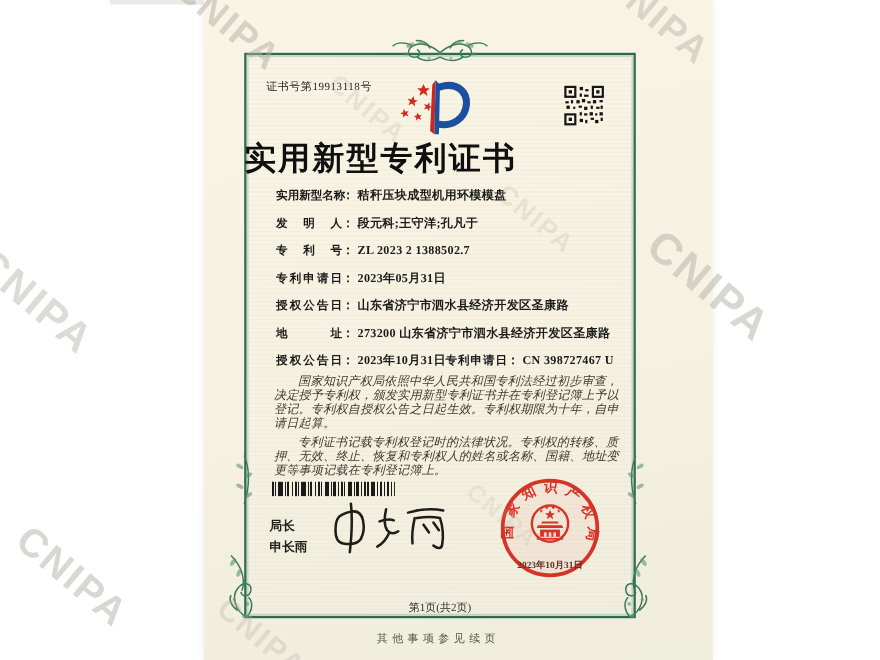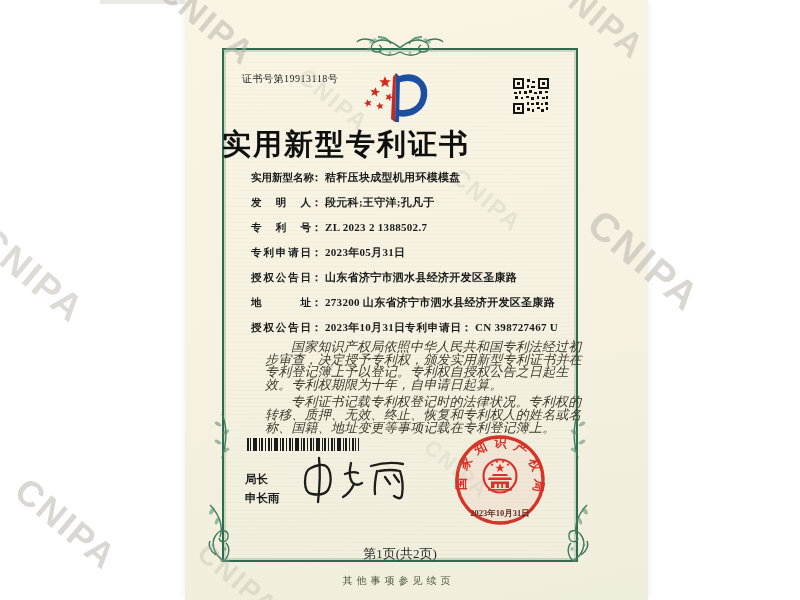--- a/index.html
+++ b/index.html
@@ -35,32 +35,32 @@
          font-weight:bold;letter-spacing:2px;color:#0f0f0f;}
 
   .fields{position:absolute;left:66px;top:170px;width:340px;font-size:11px;color:#1a1a1a;font-weight:bold;}
   .row{height:25px;position:relative;white-space:nowrap;}
   .lbl{display:inline-block;width:60px;font-size:10.5px;text-align:justify;text-align-last:justify;vertical-align:bottom;}
   .colon{margin:0 3px 0 0;}
   .val{letter-spacing:.3px;}
   .lbl2{position:absolute;left:154px;top:0;}
   .lbl2 .lbl{width:56px;}
 
-  .notice{position:absolute;left:80px;top:341px;width:318px;font-size:13px;line-height:12.6px;
+  .notice{position:absolute;left:64px;top:341px;width:318px;font-size:11px;line-height:12.6px;
           color:#3c3a2d;font-style:italic;}
   .notice p{margin:0 0 5px 0;text-indent:2em;letter-spacing:.2px;}
 
   .barcode{position:absolute;left:62px;top:438px;width:112px;height:13px;
            background:repeating-linear-gradient(90deg,#1b1b1b 0 1px,transparent 1px 3px),
                       repeating-linear-gradient(90deg,#1b1b1b 0 2px,transparent 2px 7px);}
   .official{position:absolute;left:60px;top:470px;font-size:11.5px;font-weight:bold;color:#1c1c1c;line-height:19px;}
   .signature{position:absolute;left:112px;top:450px;z-index:4;}
   .seal{position:absolute;left:253px;top:418px;z-index:5;opacity:.95;}
 
-  .pageno{position:absolute;left:37px;top:545px;width:356px;text-align:center;font-size:13px;color:#2c2c2c;}
+  .pageno{position:absolute;left:37px;top:545px;width:356px;text-align:center;font-size:10px;color:#2c2c2c;}
   .note{position:absolute;left:0;top:574px;width:427px;text-align:center;font-size:10px;
         letter-spacing:4px;color:#4e5642;}
 
   .orn-top{position:absolute;left:148px;top:32px;}
   .flourish{position:absolute;top:497px;}
   .flourish.left{left:19px;}
   .flourish.right{left:366px;transform:scaleX(-1);}
   .sprig{position:absolute;top:412px;}
   .sprig.left{left:26px;}
   .sprig.right{left:382px;transform:scaleX(-1);}

